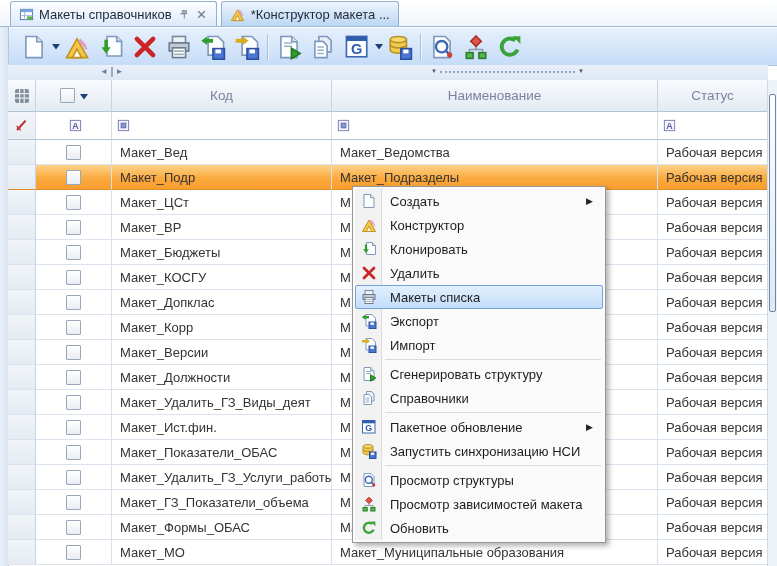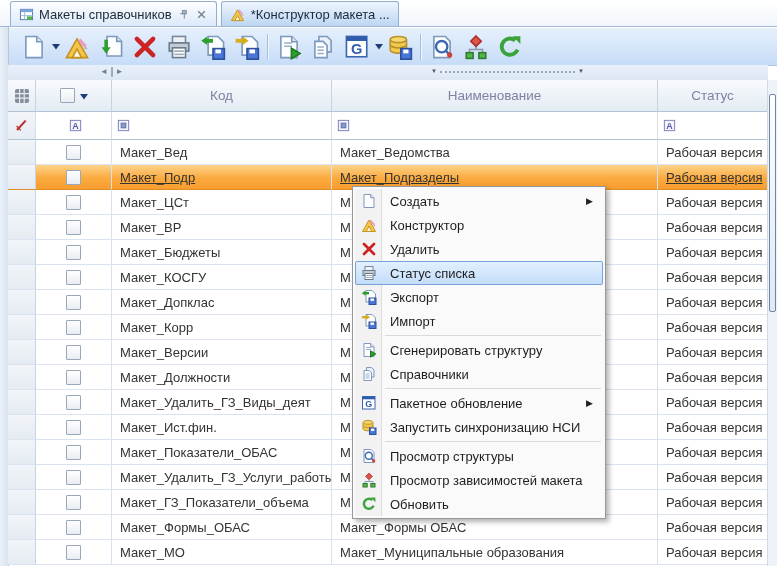--- a/index.html
+++ b/index.html
@@ -56,21 +56,21 @@
   .ficon{width:15px;height:15px;display:inline-block;}
   .ficon svg{width:15px;height:15px;display:block;}
   .row{display:flex;height:25px;}
   .cell{box-sizing:border-box;background:#fff;border-right:1px solid #d8e1ec;
     border-bottom:1px solid #dbe4ee;display:flex;align-items:center;overflow:hidden;white-space:nowrap;}
   .cell.selcol{background:linear-gradient(#f1f5f9,#e5ebf2);border-right:1px solid #c6d3e2;}
   .cell.text{padding-left:8px;}
   .c-sel{width:28px;} .c-chk{width:76px;justify-content:center;} .c-kod{width:220px;}
   .c-naim{width:326px;position:relative;} .c-status{width:110px;}
   .row.selected .cell{background:linear-gradient(#fdd38a,#fbaa3e 55%,#f89d2f);
-    border-bottom:1px solid #e08f28;border-right-color:#eaa câ44;text-decoration:underline;}
+    border-bottom:1px solid #e08f28;border-right-color:#eaa câ44;}
   .row.selected .cell.selcol{background:linear-gradient(#f1f5f9,#e5ebf2);}
   .cb{width:13px;height:13px;border:1px solid #98a8ba;background:linear-gradient(#ffffff,#e9edf2);border-radius:1px;}
   .peek{position:absolute;left:276px;top:16px;height:25px;display:flex;align-items:center;}
   .corner-icon{width:16px;height:16px;} .corner-icon svg{width:16px;height:16px;display:block;}
   .hdd{margin-left:5px;} .hdd svg{width:8px;height:6px;}
 
   
   .menu{position:absolute;left:352px;top:186px;width:248px;background:#fafafa;
     border:1px solid #979797;box-shadow:3px 3px 5px rgba(0,0,0,.3);padding:2px;z-index:50;}
   .menu:before{content:"";position:absolute;left:2px;top:2px;bottom:2px;width:26px;background:#f2f2f2;}
@@ -518,35 +518,46 @@
               <path d="M5.2 14.5L8 9.2l2.8 5.3z" fill="#fffbe8" stroke="#c3941f"></path>
               <path d="M9.4 3.4l3.8 4.4" stroke="#e89cc0" stroke-width="2"></path>
               <path d="M13.2 7.4l1.4 1.8-2.2.2z" fill="#caa"></path>
             </svg>
           </span>
           <span class="ml">Конструктор</span>
           <span class="sub"></span>
         </div><div class="mi">
           <span class="mic">
             <svg viewBox="0 0 16 16">
+              <path d="M5.5 1.5h6l3 3v9h-9z" fill="#fdfeff" stroke="#7e99bb"></path>
+              <path d="M11.5 1.5v3h3" fill="#dce8f4" stroke="#7e99bb"></path>
+              <path d="M5 3.5v5.5" stroke="#2f9e2f" stroke-width="2.2"></path>
+              <path d="M2.2 8.2h5.6L5 12.2z" fill="#2f9e2f"></path>
+            </svg>
+          </span>
+          <span class="ml">Клонировать</span>
+          <span class="sub"></span>
+        </div><div class="mi">
+          <span class="mic">
+            <svg viewBox="0 0 16 16">
               <path d="M3 3l10 10M13 3L3 13" stroke="#cc2424" stroke-width="2.8" stroke-linecap="round"></path>
             </svg>
           </span>
           <span class="ml">Удалить</span>
           <span class="sub"></span>
         </div><div class="mi hl">
           <span class="mic">
             <svg viewBox="0 0 16 16">
               <rect x="4" y="1.5" width="8" height="4" fill="#eef2f6" stroke="#7a8a9a"></rect>
               <rect x="2" y="5.5" width="12" height="5" fill="#c2ccd6" stroke="#6b7b8c"></rect>
               <rect x="4" y="8.5" width="8" height="6" fill="#fff" stroke="#6b7b8c"></rect>
               <path d="M5 10.5h6M5 12.5h6" stroke="#a2b0be"></path>
             </svg>
           </span>
-          <span class="ml">Статус списка</span>
+          <span class="ml">Макеты списка</span>
           <span class="sub"></span>
         </div><div class="mi">
           <span class="mic">
             <svg viewBox="0 0 16 16">
               <path d="M5 1.5h6l3.5 3.5v8H5z" fill="#fdfeff" stroke="#7e99bb"></path>
               <rect x="8" y="9" width="7" height="6.5" fill="#4a77d4" stroke="#2c4f9e"></rect>
               <rect x="9.5" y="9.5" width="3.4" height="2.4" fill="#fff"></rect>
               <path d="M8 4.2H3" stroke="#2f9e2f" stroke-width="2.4"></path>
               <path d="M4.4 1.6L.8 4.2l3.6 2.6z" fill="#2f9e2f"></path>
             </svg>

